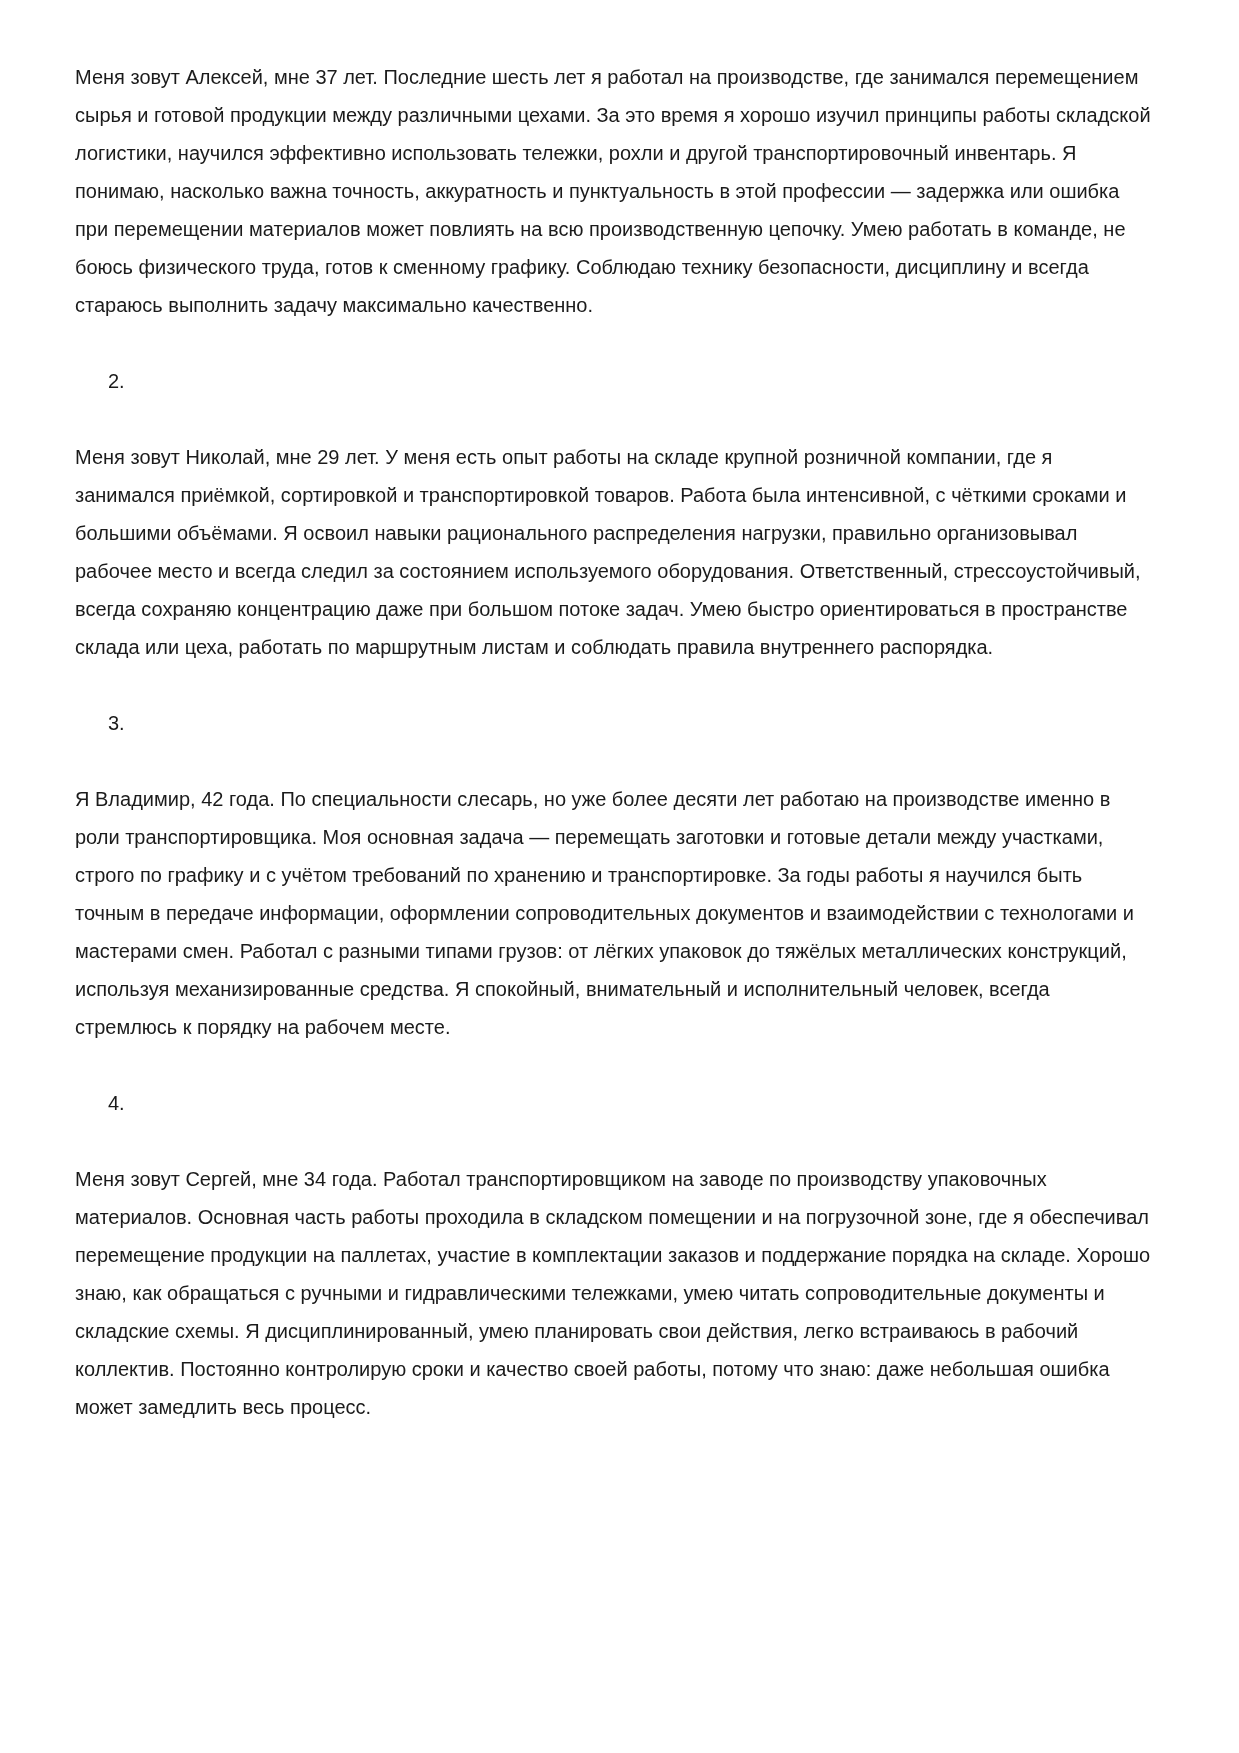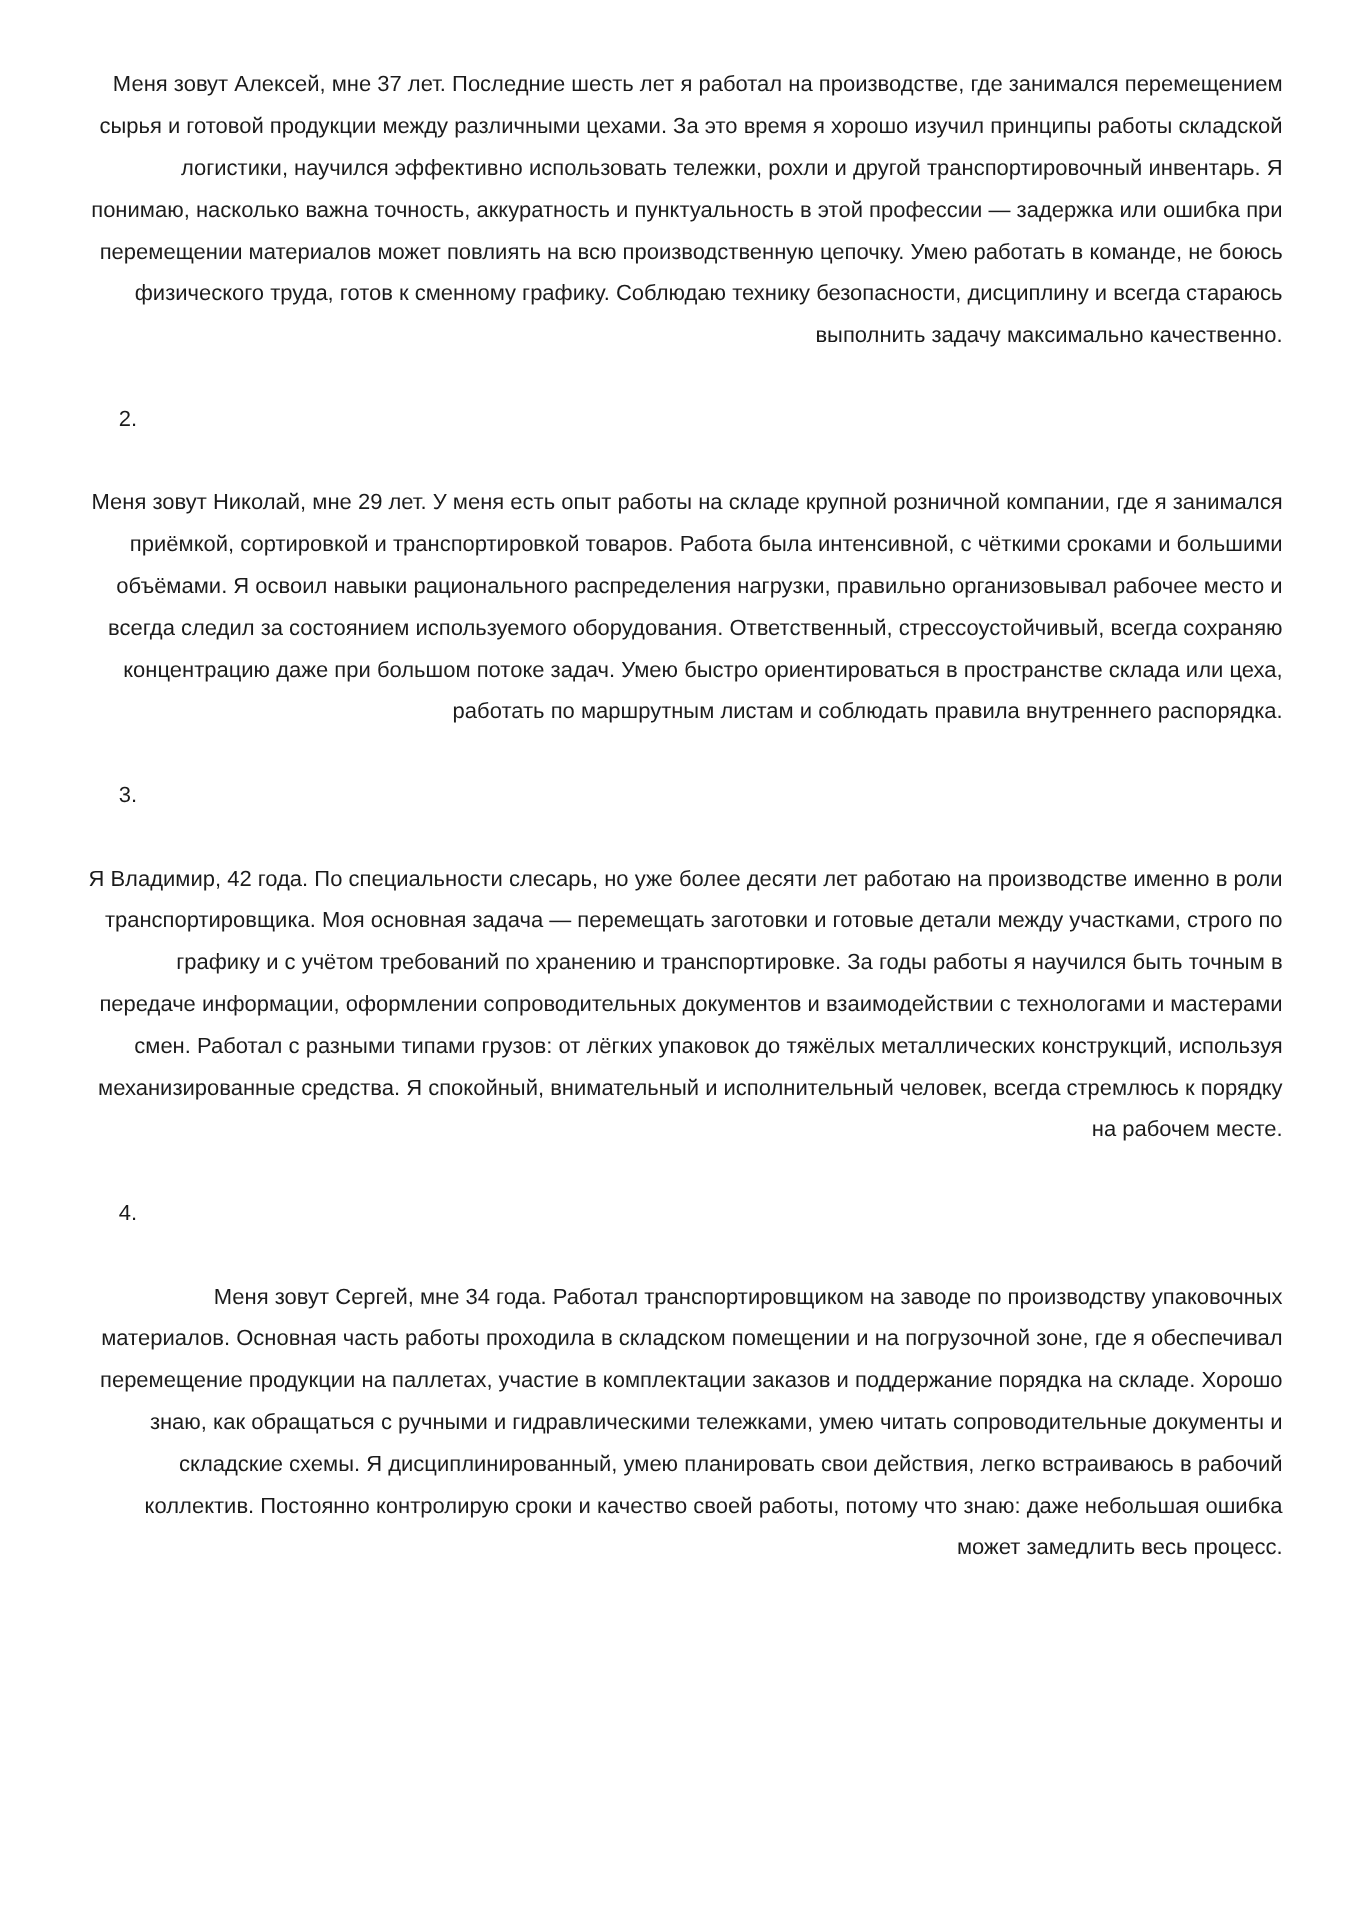--- a/index.html
+++ b/index.html
@@ -13,22 +13,22 @@
     box-sizing: border-box;
     background: #ffffff;
     padding: 58px 72px 40px 75px;
     font-family: "Liberation Sans", "DejaVu Sans", sans-serif;
     font-size: 20px;
     line-height: 38px;
     color: #1b1b1b;
     -webkit-font-smoothing: antialiased;
   }
   .para {
-    margin: 0 1px 38px 0;
-    text-align: right;
+    margin: 0 16px 38px 0;
+    text-align: left;
     word-spacing: normal;
   }
   .list-number {
     margin: 0 0 38px 0;
     padding-left: 33px;
   }
 </style>
 </head>
 <body>
 

